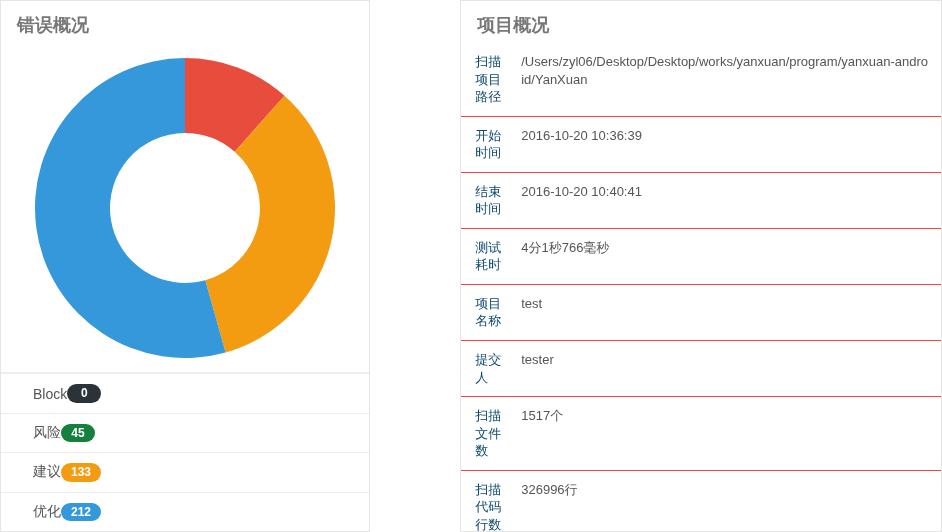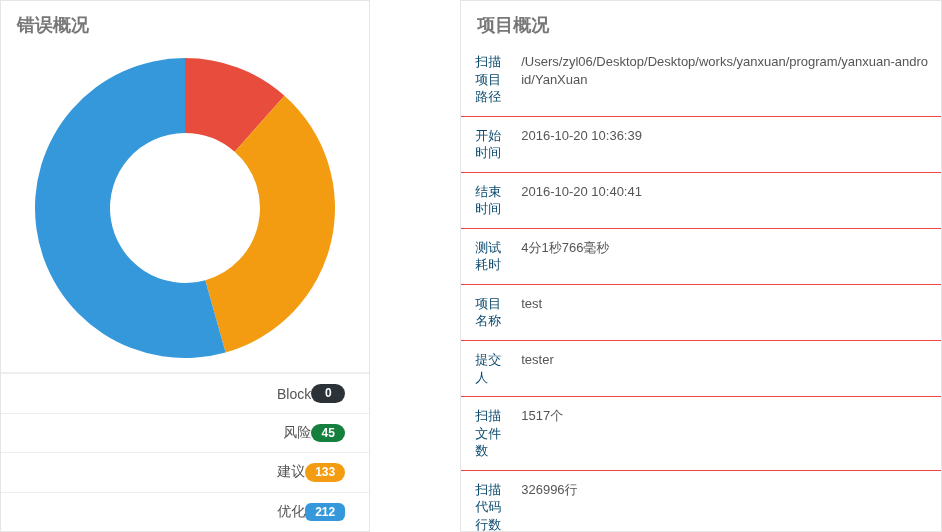--- a/index.html
+++ b/index.html
@@ -36,23 +36,23 @@
     display: flex;
     align-items: center;
     justify-content: center;
     padding: 4px 0 8px 0;
   }
   .stats {
     border-top: 1px solid #eee;
   }
   .stat-row {
     display: flex;
-    justify-content: flex-end;
+    justify-content: flex-start;
     align-items: center;
-    padding: 10px 24px;
+    padding: 10px 32px;
     border-top: 1px solid #eee;
     font-size: 14px;
     color: #555;
   }
   .stat-row:first-child { border-top: 1px solid #eee; }
   .badge {
     min-width: 34px;
     padding: 2px 10px;
     border-radius: 10px;
     color: #fff;
@@ -108,21 +108,21 @@
       <div class="stat-row">
         <span>风险</span>
         <span class="badge" style="background: #15803d;">45</span>
       </div>
       <div class="stat-row">
         <span>建议</span>
         <span class="badge" style="background: rgb(243, 156, 18);">133</span>
       </div>
       <div class="stat-row">
         <span>优化</span>
-        <span class="badge" style="background: rgb(52, 152, 219); border-radius: 6px;">212</span>
+        <span class="badge" style="background: rgb(52, 152, 219);">212</span>
       </div>
     </div>
 </div>
 
 <div class="panel panel-right">
   <div class="panel-title">项目概况</div>
   <div class="info-table" id="info-table">
       <div class="info-row">
         <div class="info-label">扫描项目路径</div>
         <div class="info-value">/Users/zyl06/Desktop/Desktop/works/yanxuan/program/yanxuan-android/YanXuan</div>

